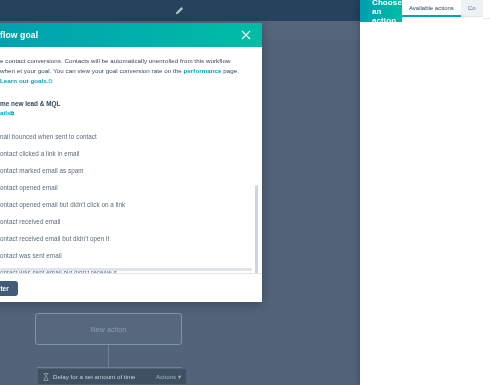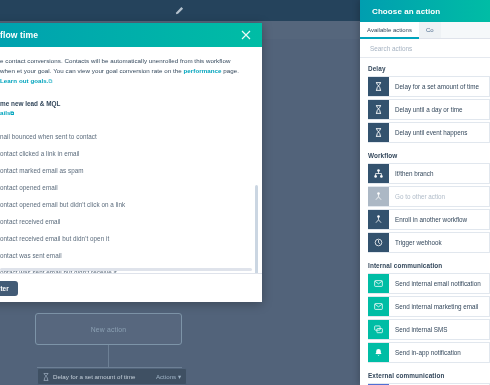--- a/index.html
+++ b/index.html
@@ -120,21 +120,21 @@
   }
   .modal-hbar {
     position: absolute; left: 14px; right: 10px; bottom: 31px; height: 3px;
     background: #dfe3eb; border-radius: 2px;
   }
 
   
   .rpanel {
     position: absolute; right: 0; top: 0; width: 130px; height: 385px;
     background: #ffffff; z-index: 6; overflow: hidden;
-    display: flex; flex-direction: column;
+    display: flex; flex-direction: row;
     box-shadow: -2px 0 6px rgba(0,0,0,.18);
   }
   .rp-header {
     flex: 0 0 22px; height: 22px;
     background: linear-gradient(90deg, #009eb0 0%, #00bda5 100%);
     display: flex; align-items: center; padding-left: 12px;
   }
   .rp-title { font-size: 8px; font-weight: bold; color: #fff; letter-spacing:.1px; }
 
   .rp-tabs {
@@ -213,21 +213,21 @@
   <div class="app-topbar"></div>
   <div class="app-title">Nurturing: New Leads &amp; MQLs</div>
   <span class="pencil-icon">
     <svg viewBox="0 0 12 12">
         <path d="M8.5 1.2l2.3 2.3L4 10.3 1.2 11l.7-2.8z" fill="currentColor"></path>
       </svg>
   </span>
 
   <div class="modal">
     <div class="modal-header">
-      <span class="modal-title">flow time</span>
+      <span class="modal-title">flow goal</span>
       <span class="modal-close">
         <svg viewBox="0 0 12 12">
             <path d="M2 2l8 8M10 2l-8 8" stroke="currentColor" stroke-width="1.2" fill="none"></path>
           </svg>
       </span>
     </div>
 
     <div class="modal-body">
       <div class="modal-para">
         <span>e contact conversions. Contacts will be automatically unenrolled from this workflow when</span>

